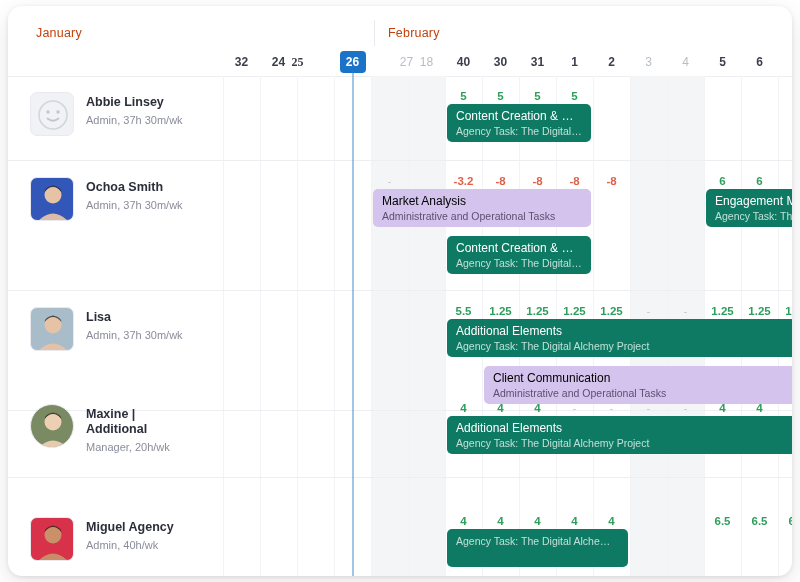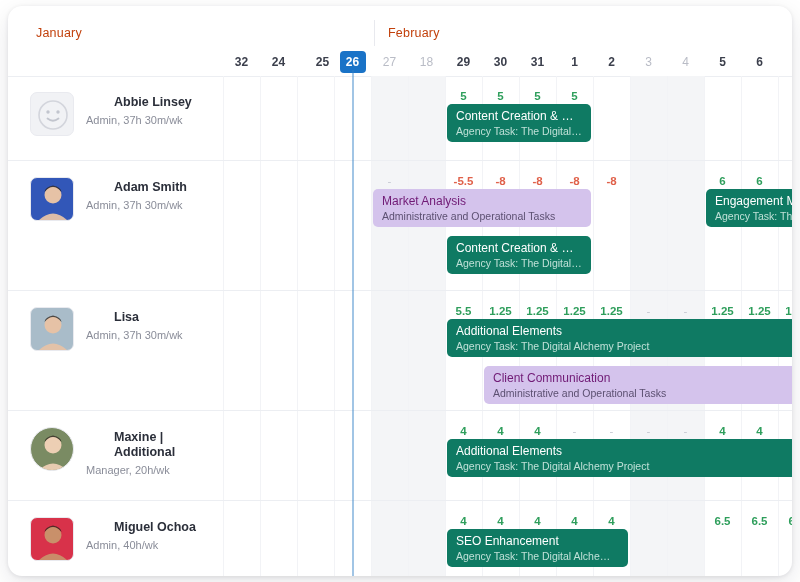--- a/index.html
+++ b/index.html
@@ -103,21 +103,21 @@
     width: 44px; height: 44px; flex: 0 0 44px;
     border-radius: 7px;
     background: #f1f2f5;
     border: 1px solid #e9eaef;
     overflow: hidden;
     position: relative;
   }
   .avatar.round { border-radius: 50%; }
   .pname {
     font-size: 12.5px; font-weight: 700; color: #2b2f3a;
-    line-height: 15px; padding-top: 3px; margin-left: 28px;
+    line-height: 15px; padding-top: 3px;
   }
   .prole {
     font-size: 11px; color: #8a8d99; line-height: 15px; padding-top: 3px;
   }
 
   
   .num {
     position: absolute;
     width: 37px; height: 16px;
     display: flex; align-items: center; justify-content: center;
@@ -132,21 +132,21 @@
     position: absolute;
     height: 38px;
     border-radius: 5px;
     padding: 5px 9px 0 9px;
     overflow: hidden;
   }
   .bar.green { background: #0f7a63; }
   .bar.green .bt { color: #ffffff; }
   .bar.green .bs { color: #bfe0d7; }
   .bar.purple { background: #d4c3ec; }
-  .bar.purple .bt { color: #701a75; }
+  .bar.purple .bt { color: #000000; }
   .bar.purple .bs { color: #5c5071; }
   .bt {
     font-size: 12px; font-weight: 400; line-height: 15px;
     white-space: nowrap; overflow: hidden; text-overflow: ellipsis;
   }
   .bs {
     font-size: 10.5px; line-height: 14px;
     white-space: nowrap; overflow: hidden; text-overflow: ellipsis;
   }
 </style>
@@ -161,34 +161,34 @@
         <div class="month-label" style="left: 380px;">February</div>
         <div class="month-sep" style="left: 366px;"></div>
       </div>
     <div class="days-row">
         <div class="day-cell" style="left: 215px;">
           <span>32</span>
         </div>
         <div class="day-cell" style="left: 252px;">
           <span>24</span>
         </div>
-        <div class="day-cell" style="left: 296px;">
+        <div class="day-cell" style="left: 271px; font-family: Liberation Serif, serif;">
           <span>25</span>
         </div>
         <div class="day-cell sel" style="left: 326px;">
           <span>26</span>
         </div>
-        <div class="day-cell weekend" style="left: 363px;">
+        <div class="day-cell weekend" style="left: 380px;">
           <span>27</span>
         </div>
         <div class="day-cell weekend" style="left: 400px;">
           <span>18</span>
         </div>
         <div class="day-cell" style="left: 437px;">
-          <span>29</span>
+          <span>40</span>
         </div>
         <div class="day-cell" style="left: 474px;">
           <span>30</span>
         </div>
         <div class="day-cell" style="left: 511px;">
           <span>31</span>
         </div>
         <div class="day-cell" style="left: 548px;">
           <span>1</span>
         </div>
@@ -259,26 +259,26 @@
           </div>
         </div>
         <div class="row" style="top: 155px; height: 130px;">
           <div class="person">
             <div class="avatar" style="background: rgb(50, 87, 184);"><svg width="44" height="44" viewBox="0 0 44 44">
                 <circle cx="22" cy="17" r="8.5" fill="#e6c2a6"></circle>
                 <path d="M6 44 Q22 27 38 44 Z" fill="#e6c2a6" opacity="0.95"></path>
                 <path d="M13.5 14 Q22 4 30.5 14 Q30 9 22 7.5 Q14 9 13.5 14 Z" fill="rgba(35,28,22,.72)"></path>
               </svg></div>
             <div>
-              <div class="pname">Adam Smith</div>
+              <div class="pname">Ochoa Smith</div>
               <div class="prole">Admin, 37h 30m/wk</div>
             </div>
           </div>
           <div class="num dash" style="left: 363px; top: 12px;">-</div>
-          <div class="num neg" style="left: 437px; top: 12px;">-5.5</div>
+          <div class="num neg" style="left: 437px; top: 12px;">-3.2</div>
           <div class="num neg" style="left: 474px; top: 12px;">-8</div>
           <div class="num neg" style="left: 511px; top: 12px;">-8</div>
           <div class="num neg" style="left: 548px; top: 12px;">-8</div>
           <div class="num neg" style="left: 585px; top: 12px;">-8</div>
           <div class="num pos" style="left: 696px; top: 12px;">6</div>
           <div class="num pos" style="left: 733px; top: 12px;">6</div>
           <div class="num pos" style="left: 770px; top: 12px;">6</div>
           <div class="bar purple" style="left: 365px; width: 218px; top: 28px;">
             <div class="bt">Market Analysis</div>
             <div class="bs">Administrative and Operational Tasks</div>
@@ -316,21 +316,21 @@
           <div class="num pos" style="left: 770px; top: 12px;">1.25</div>
           <div class="bar green" style="left: 439px; width: 366px; top: 28px;">
             <div class="bt">Additional Elements</div>
             <div class="bs">Agency Task: The Digital Alchemy Project</div>
           </div>
           <div class="bar purple" style="left: 476px; width: 514px; top: 75px;">
             <div class="bt">Client Communication</div>
             <div class="bs">Administrative and Operational Tasks</div>
           </div>
         </div>
-        <div class="row" style="top: 405px; height: 90px;">
+        <div class="row" style="top: 382px; height: 90px;">
           <div class="person">
             <div class="avatar round" style="background: rgb(122, 139, 99);"><svg width="44" height="44" viewBox="0 0 44 44">
                 <circle cx="22" cy="17" r="8.5" fill="#edcfb4"></circle>
                 <path d="M6 44 Q22 27 38 44 Z" fill="#edcfb4" opacity="0.95"></path>
                 <path d="M13.5 14 Q22 4 30.5 14 Q30 9 22 7.5 Q14 9 13.5 14 Z" fill="rgba(35,28,22,.72)"></path>
               </svg></div>
             <div>
               <div class="pname">Maxine |</div>
               <div class="pname" style="padding-top: 0px;">Additional</div>
               <div class="prole">Manager, 20h/wk</div>
@@ -352,33 +352,32 @@
           </div>
         </div>
         <div class="row" style="top: 495px; height: 87px;">
           <div class="person">
             <div class="avatar" style="background: rgb(216, 50, 74);"><svg width="44" height="44" viewBox="0 0 44 44">
                 <circle cx="22" cy="17" r="8.5" fill="#c9906a"></circle>
                 <path d="M6 44 Q22 27 38 44 Z" fill="#c9906a" opacity="0.95"></path>
                 <path d="M13.5 14 Q22 4 30.5 14 Q30 9 22 7.5 Q14 9 13.5 14 Z" fill="rgba(35,28,22,.72)"></path>
               </svg></div>
             <div>
-              <div class="pname">Miguel Ochoa</div>
+              <div class="pname">Miguel Agency</div>
               <div class="prole">Admin, 40h/wk</div>
             </div>
           </div>
           <div class="num pos" style="left: 437px; top: 12px;">4</div>
           <div class="num pos" style="left: 474px; top: 12px;">4</div>
           <div class="num pos" style="left: 511px; top: 12px;">4</div>
           <div class="num pos" style="left: 548px; top: 12px;">4</div>
           <div class="num pos" style="left: 585px; top: 12px;">4</div>
           <div class="num pos" style="left: 696px; top: 12px;">6.5</div>
           <div class="num pos" style="left: 733px; top: 12px;">6.5</div>
           <div class="num pos" style="left: 770px; top: 12px;">6.5</div>
           <div class="bar green" style="left: 439px; width: 181px; top: 28px;">
-            <div class="bt">SEO Enhancement</div>
             <div class="bs">Agency Task: The Digital Alchemy P...</div>
           </div>
         </div>
       </div>
     <div class="today-line" style="left: 343.5px;"></div>
   </div>
 </div>
 
 </body></html>

